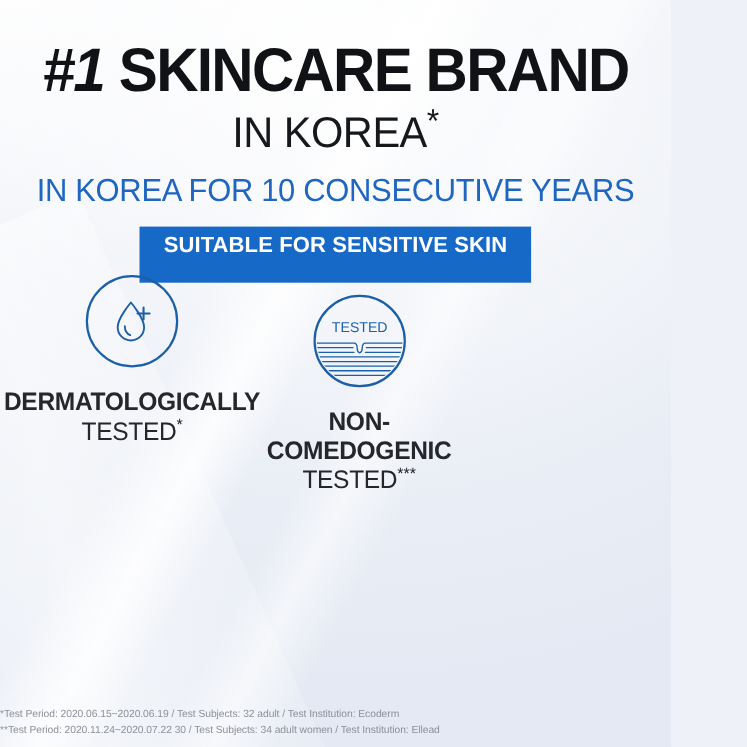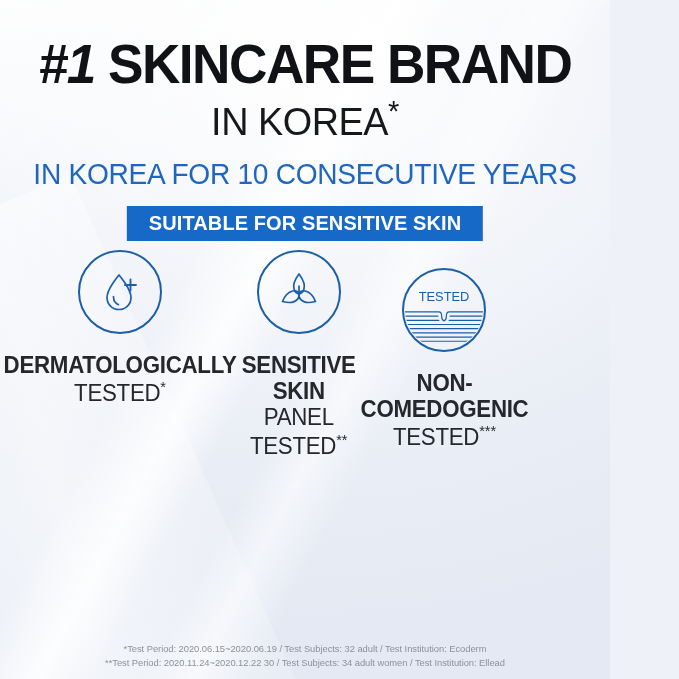--- a/index.html
+++ b/index.html
@@ -68,21 +68,21 @@
 
   
   .banner{
     position:absolute; top:206px; left:50%;
     transform:translateX(-50%);
     background:#1769c8;
     color:#ffffff;
     font-size:20px;
     font-weight:bold;
     letter-spacing:.1px;
-    padding:7px 22px 8px;
+    padding:7px 22px 24px;
     white-space:nowrap;
     line-height:1;
   }
 
   
   .grid{
     position:absolute; top:250px; left:0; right:0;
     display:grid;
     grid-template-columns:1fr 1fr 1fr 1fr;
     row-gap:8px;
@@ -105,21 +105,20 @@
     letter-spacing:-.3px;
     transform:scaleX(.97);
   }
   .cap b{ font-weight:bold; }
   .cap .lt{ font-weight:normal; }
   .cap .sup{ font-size:15px; vertical-align:super; letter-spacing:0; }
 
   
   .notes{
     position:absolute; left:0; right:0; bottom:10px;
-    text-align:center;
     color:#8d9199;
     font-size:9.4px;
     line-height:1.42;
     letter-spacing:-.05px;
   }
   .notes div{ white-space:nowrap; }
 </style>
 </head>
 <body>
 
@@ -148,34 +147,20 @@
           <path d="M21.5 32.5 C21.5 36.6 23.7 39.6 26.4 40.6"></path>
           <path d="M38.5 15.5 L38.5 26.5 M33 21 L44 21" stroke-width="1.9"></path>
         </svg>
       </div>
       <div class="cap">
         <b>DERMATOLOGICALLY</b><br>
         <span class="lt">TESTED</span><span class="sup">*</span>
       </div>
     </div>
 
-    <div class="cell">
-      <div class="icon-circle">
-        <svg width="56" height="56" viewBox="0 0 56 56" fill="none" stroke="#1b5fa8" stroke-width="1.7" stroke-linecap="round" stroke-linejoin="round">
-          <path d="M28 10 C23.5 16 21.5 21 23.2 25.6 C24.2 28.4 26 29.6 28 29.8 C30 29.6 31.8 28.4 32.8 25.6 C34.5 21 32.5 16 28 10 Z"></path>
-          <path d="M11.5 37.5 C18.4 39.3 23.6 38.8 26.6 35.1 C28.4 32.8 28.5 30.6 27.7 28.8 C26.5 27.2 24.6 26.3 21.7 27 C16.9 28.2 13.6 32 11.5 37.5 Z"></path>
-          <path d="M44.5 37.5 C37.6 39.3 32.4 38.8 29.4 35.1 C27.6 32.8 27.5 30.6 28.3 28.8 C29.5 27.2 31.4 26.3 34.3 27 C39.1 28.2 42.4 32 44.5 37.5 Z"></path>
-          <path d="M28 22 C28 25 28 27.5 28 29.6"></path>
-        </svg>
-      </div>
-      <div class="cap">
-        <b>SENSITIVE SKIN</b><br>
-        <span class="lt">PANEL TESTED</span><span class="sup">**</span>
-      </div>
-    </div>
 
 
     <div class="cell r2">
       <div class="icon-circle">
         <svg width="84" height="84" viewBox="0 0 84 84" fill="none" stroke="#1b5fa8" stroke-linecap="round" stroke-linejoin="round">
           <defs>
             <clipPath id="circClip">
                 <circle cx="42" cy="42" r="41"></circle>
               </clipPath>
           </defs>
@@ -196,15 +181,15 @@
         <b>NON-</b><br>
         <b>COMEDOGENIC</b><br>
         <span class="lt">TESTED</span><span class="sup">***</span>
       </div>
     </div>
 
   </div>
 
   <div class="notes">
     <div>*Test Period: 2020.06.15~2020.06.19 / Test Subjects: 32 adult / Test Institution: Ecoderm</div>
-    <div>**Test Period: 2020.11.24~2020.12.22 30 / Test Subjects: 34 adult women / Test Institution: Ellead</div>
+    <div>**Test Period: 2020.11.24~2020.07.22 30 / Test Subjects: 34 adult women / Test Institution: Ellead</div>
   </div>
 </div>
 
 </body></html>

